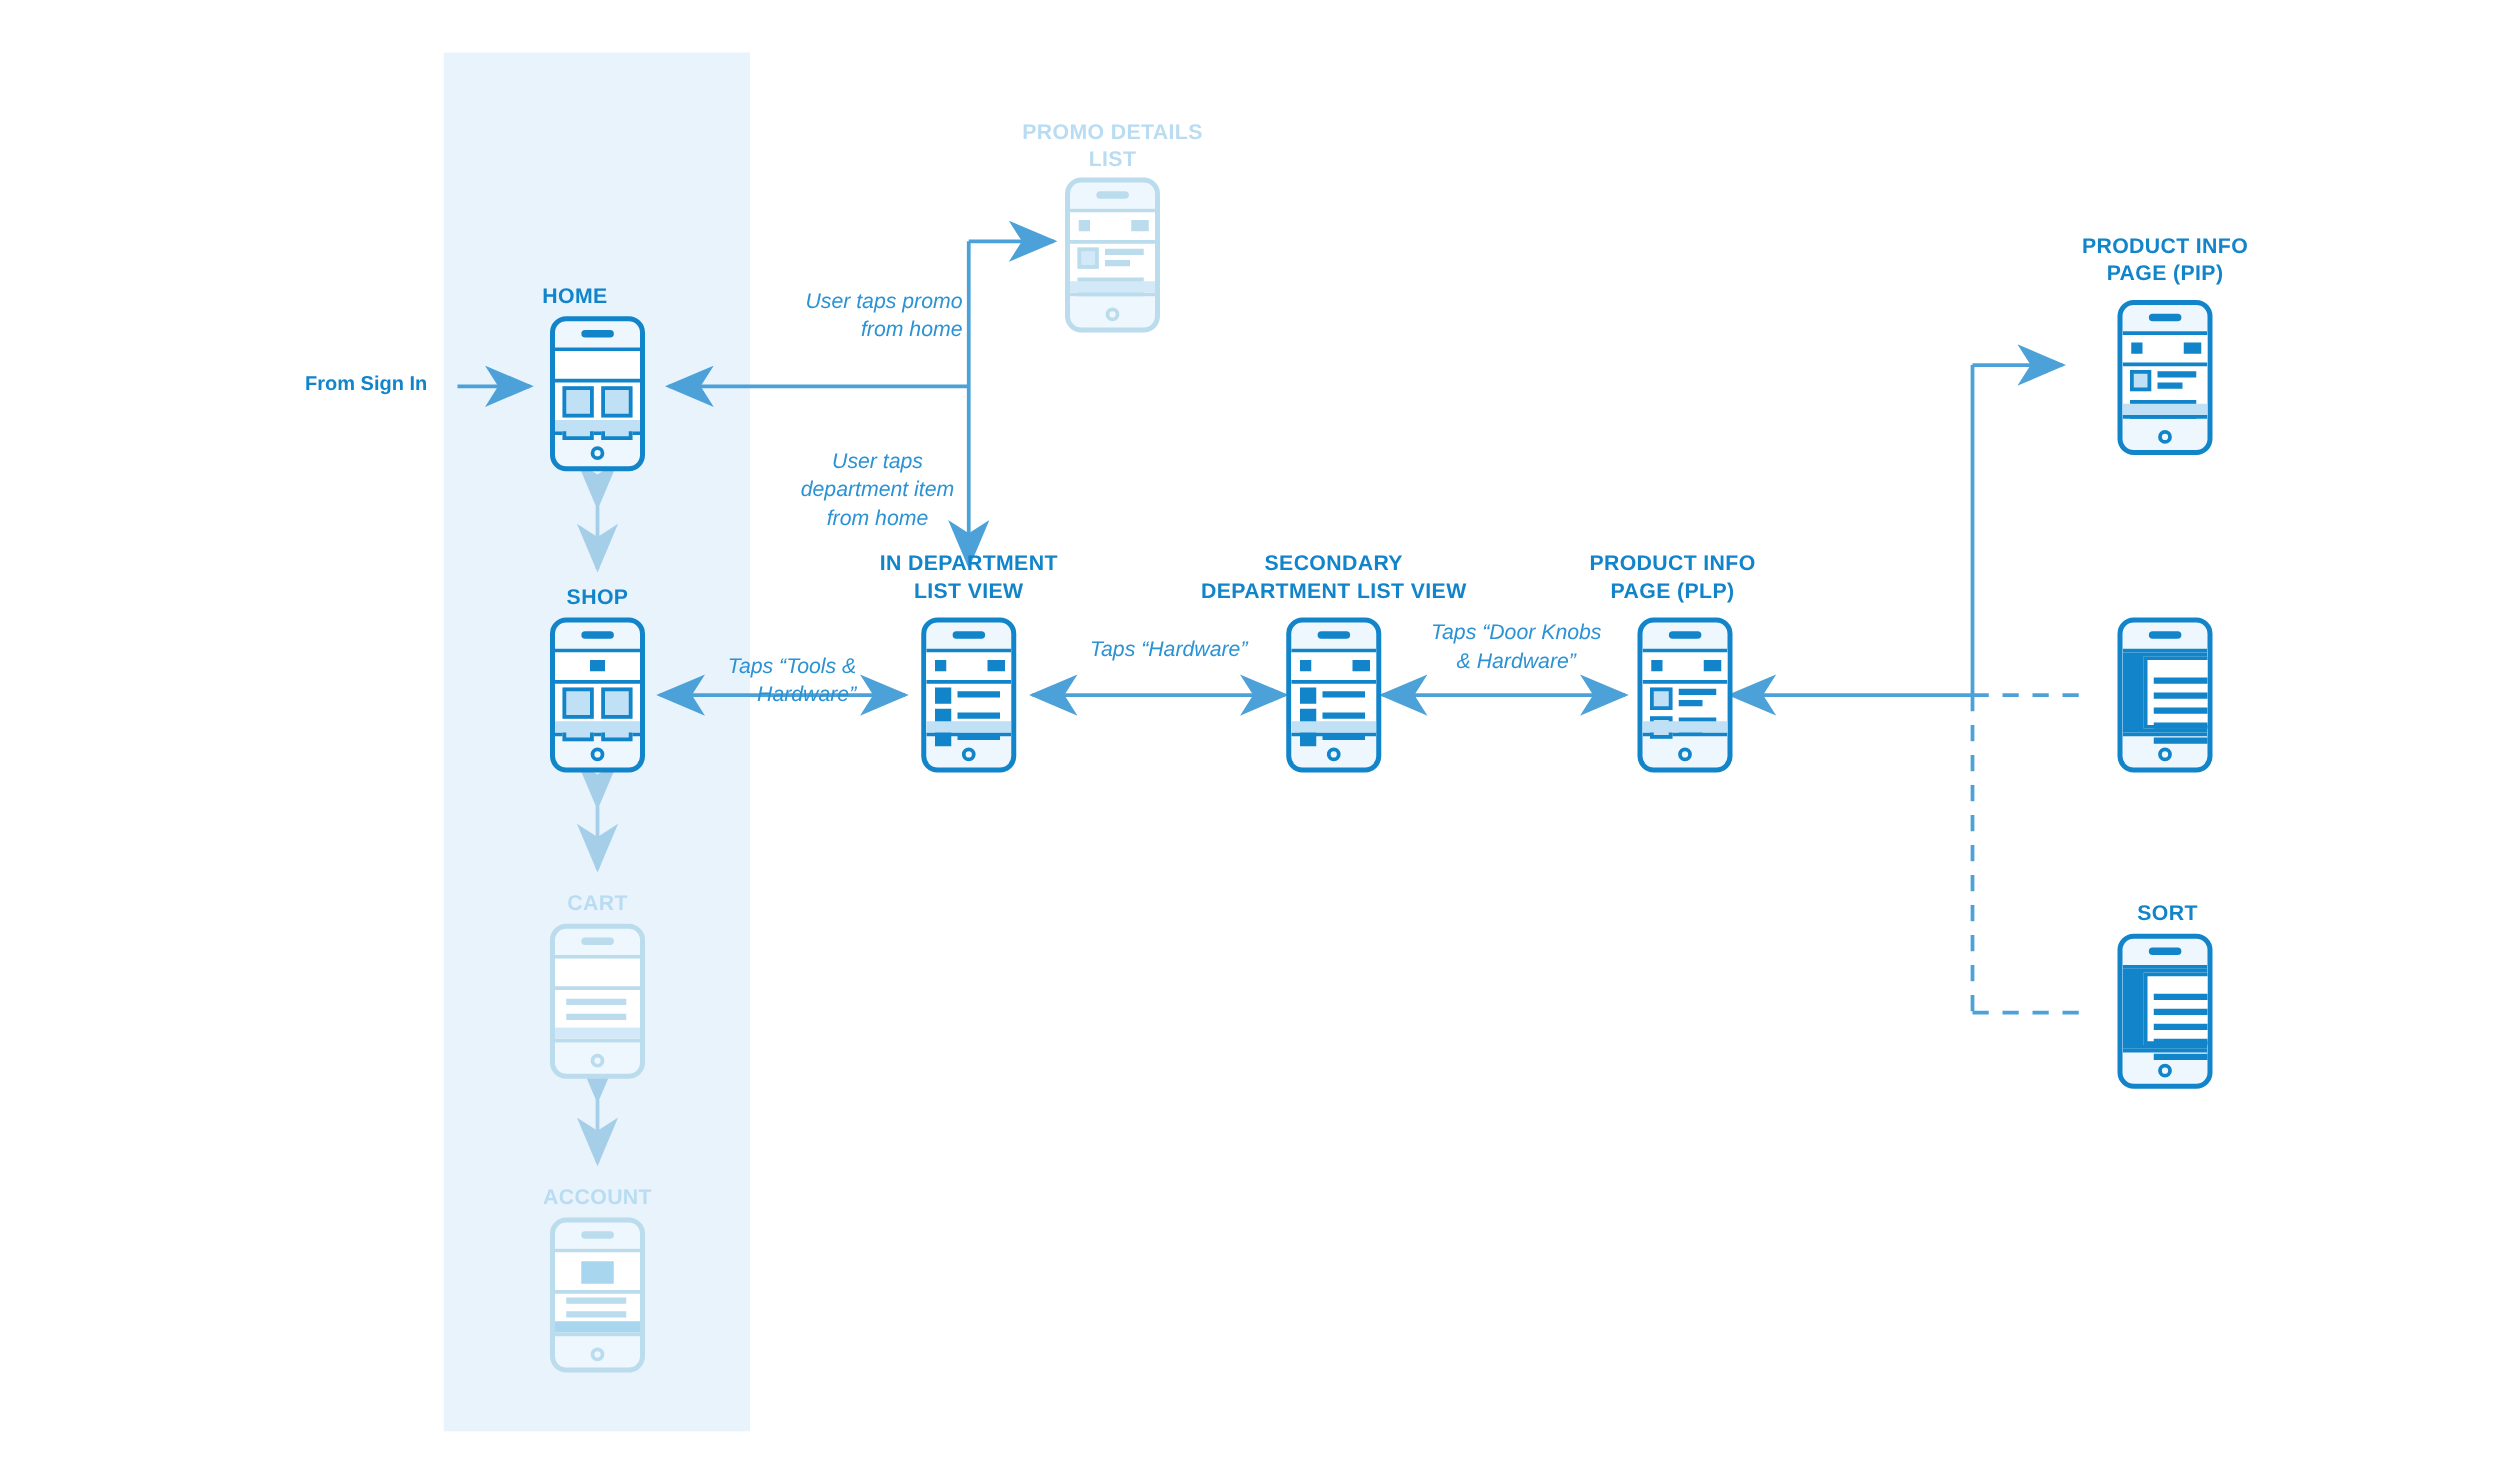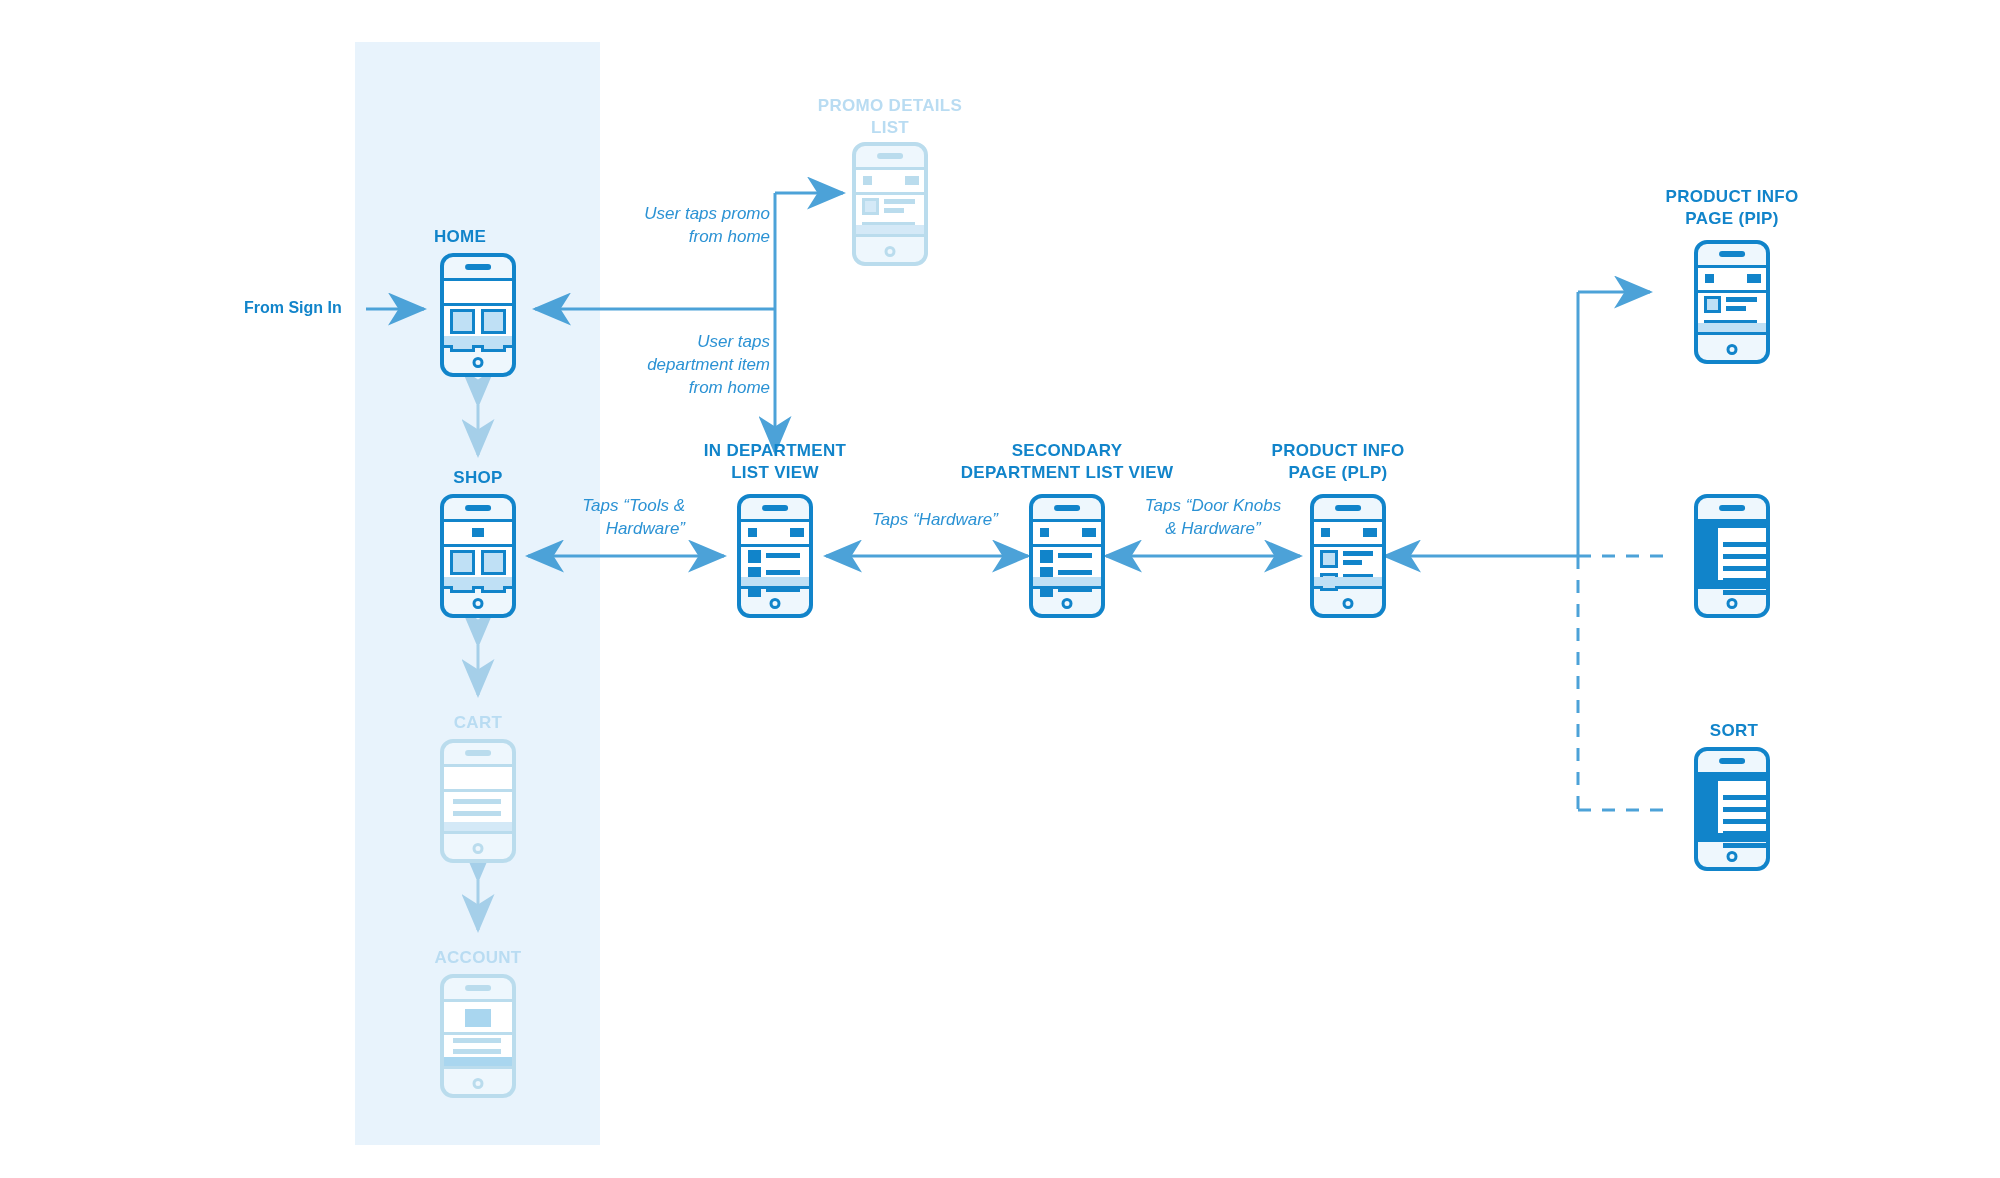--- a/index.html
+++ b/index.html
@@ -38,21 +38,21 @@
   .sq{position:absolute;background:var(--c2);border:3px solid var(--c);box-sizing:border-box;}
   .bar{position:absolute;background:var(--c);}
   .blk{position:absolute;background:var(--c);}
 
   
   .plabel{position:absolute;text-align:center;font-size:17px;font-weight:bold;
           letter-spacing:.3px;line-height:22px;color:#1184ca;}
   .plabel.muted{color:#b9dcf2;}
   .elabel{position:absolute;font-size:17px;font-style:italic;color:#2b92d4;
           line-height:23px;}
-  .elabel.r{text-align:right;}
+  .elabel.r{text-align:right;margin-top:27px;}
   .elabel.c{text-align:center;}
   .signin{position:absolute;font-size:16px;font-weight:bold;color:#1184ca;}
 
   svg.wires{position:absolute;left:0;top:0;width:2000px;height:1178px;
             pointer-events:none;}
 </style>
 </head>
 <body>
 
 <div id="canvas">
@@ -120,21 +120,21 @@
     </g>
   </svg>
 
   <div class="signin" style="left:244px;top:299px;">From Sign In</div>
 
   <div class="elabel r" style="left:570px;top:202px;width:200px;">
     <div>User taps promo</div>
     <div>from home</div>
   </div>
 
-  <div class="elabel r" style="left:570px;top:330px;width:200px;">
+  <div class="elabel r" style="left:602px;top:330px;width:200px;text-align:center;">
     <div>User taps</div>
     <div>department item</div>
     <div>from home</div>
   </div>
 
   <div class="elabel r" style="left:500px;top:494px;width:185px;">
     <div>Taps “Tools &amp;</div>
     <div>Hardware”</div>
   </div>
 

